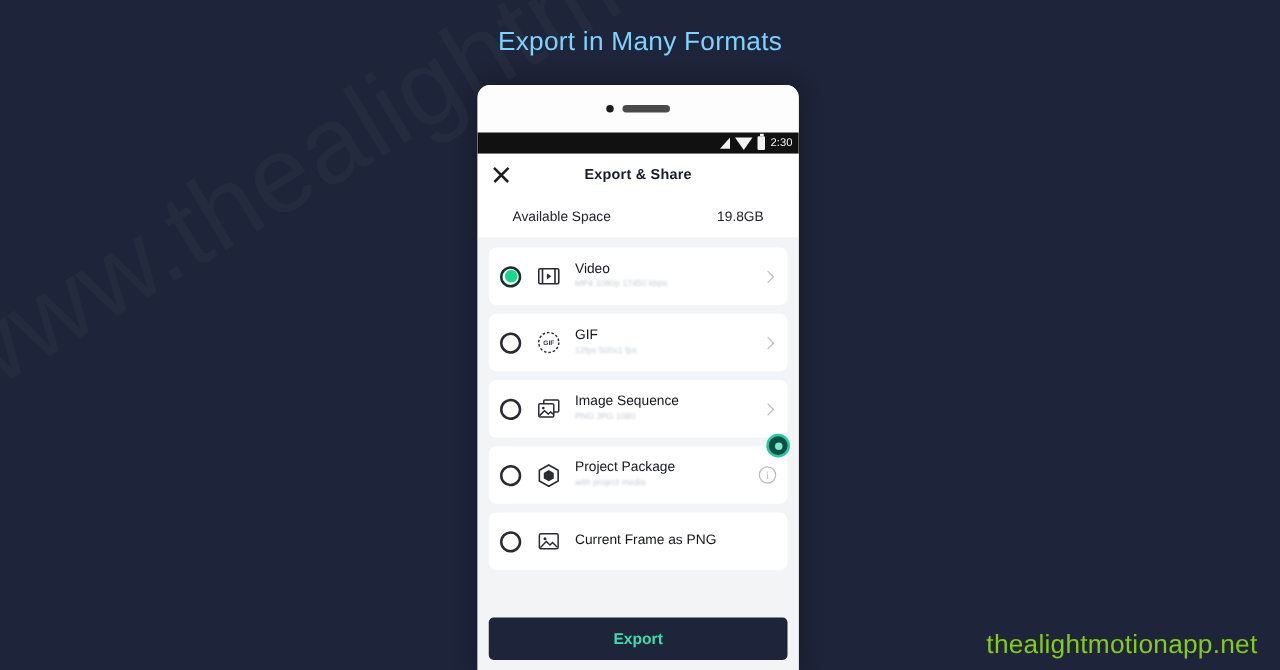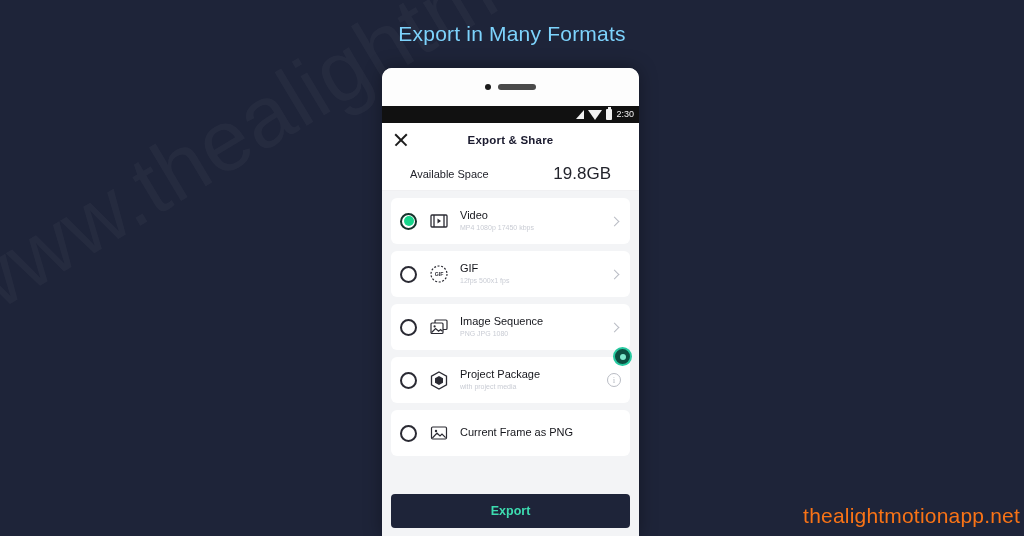--- a/index.html
+++ b/index.html
@@ -37,24 +37,24 @@
     text-align:center;
     font-size:21px;
     font-weight:normal;
     color:#7dd3fc;
     letter-spacing:.2px;
   }
 
   
   .corner-watermark{
     position:absolute;
-    right:4px;
+    right:18px;
     bottom:8px;
     font-size:21px;
-    color:#f97316;
+    color:#84cc16;
     letter-spacing:.2px;
   }
 
   
   .phone{
     position:absolute;
     left:382px;
     top:68px;
     width:257px;
     height:468px;
@@ -131,21 +131,21 @@
     font-size:11.5px;font-weight:bold;color:#1a1a2e;letter-spacing:.2px;
   }
 
   
   .info-row{
     display:flex;align-items:center;justify-content:space-between;
     padding:0 28px;height:34px;background:#ffffff;flex:0 0 auto;
     border-bottom:1px solid #f0f0f2;
   }
   .info-row .lbl{ font-size:11px;color:#23242c; }
-  .info-row .val{ font-size:17px;color:#23242c; }
+  .info-row .val{ font-size:11px;color:#23242c; }
 
   
   .list-area{
     flex:1 1 auto;background:#f3f4f6;padding:7px 9px 0 9px;overflow:hidden;position:relative;
   }
   .fmt-card{
     background:#ffffff;border-radius:6px;height:46px;margin-bottom:7px;
     display:flex;align-items:center;padding:0 9px;position:relative;cursor:pointer;
   }
   .radio{

